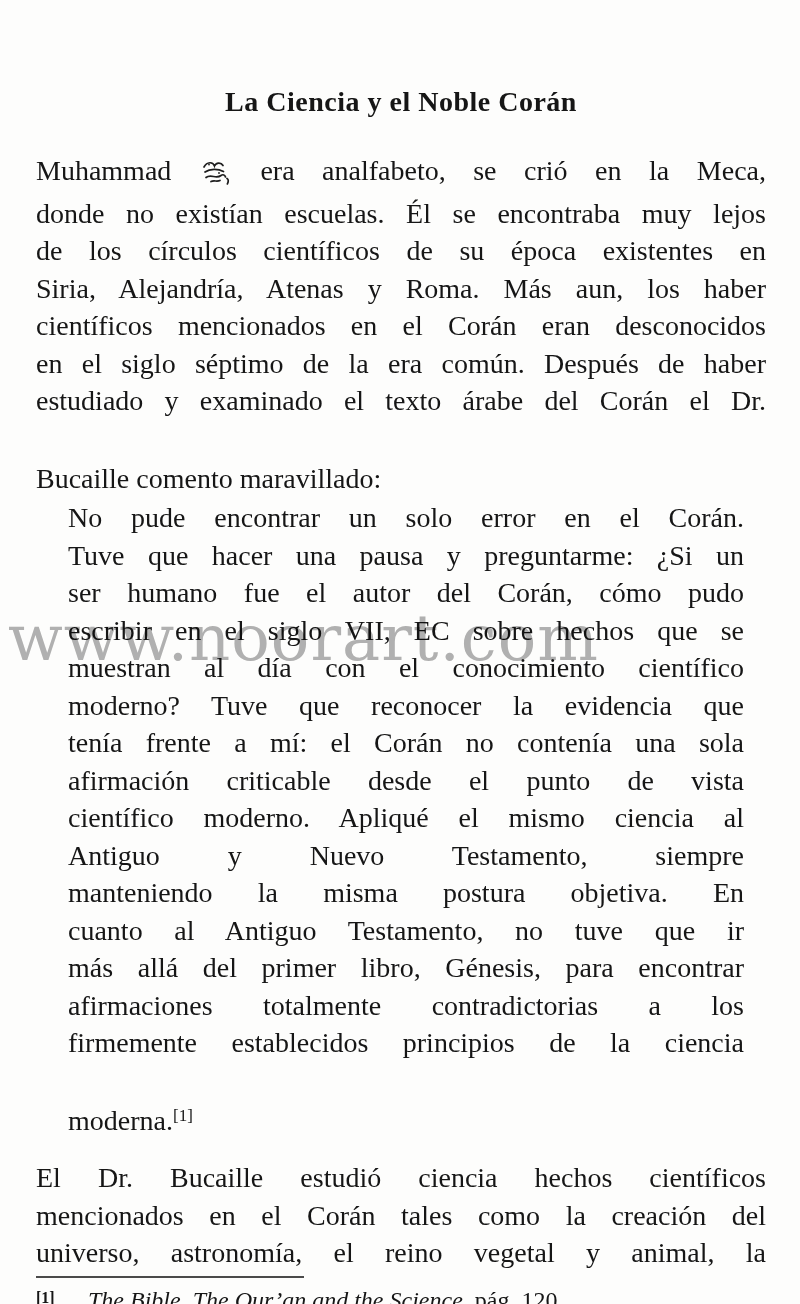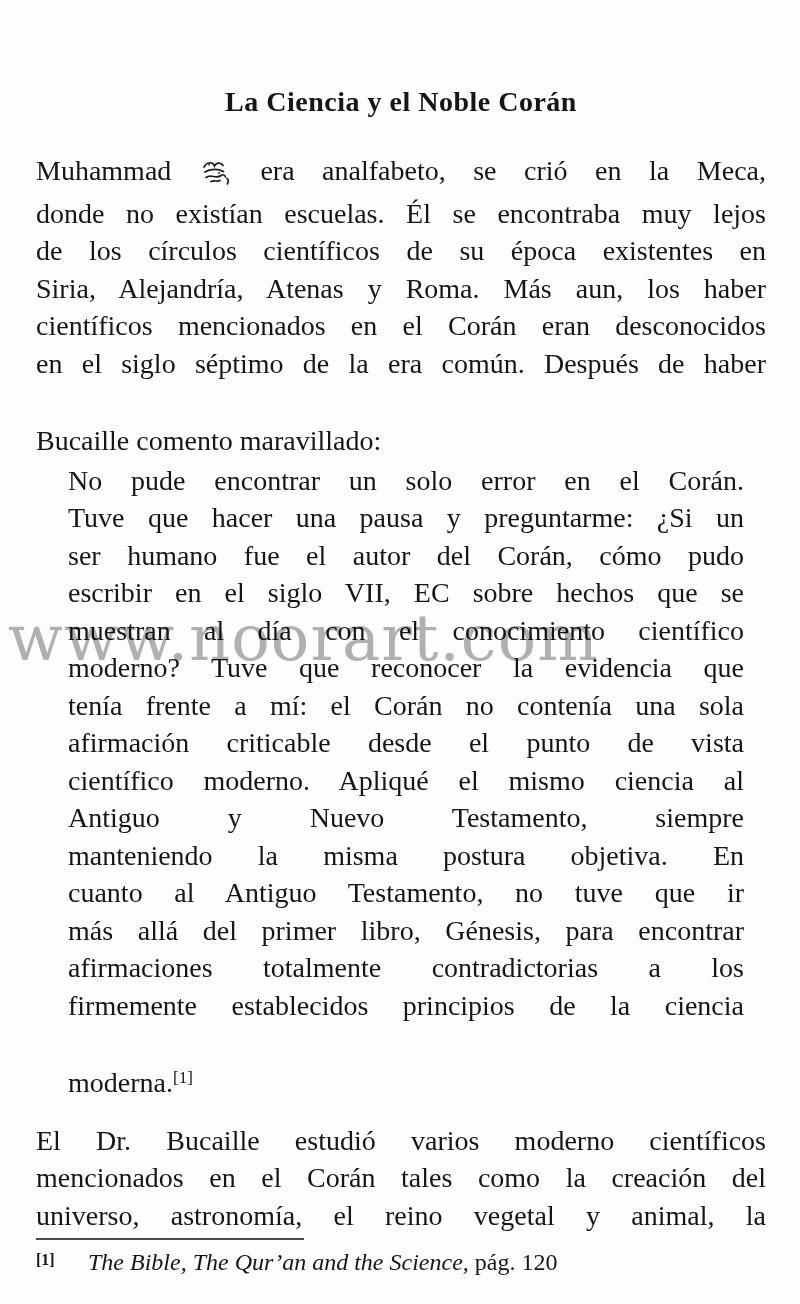--- a/index.html
+++ b/index.html
@@ -116,20 +116,21 @@
         </svg>
       </span>
       <span>era analfabeto, se crió en la Meca,</span>
     </div>
     <div>
         <div class="line">donde no existían escuelas. Él se encontraba muy lejos</div>
         <div class="line">de los círculos científicos de su época existentes en</div>
         <div class="line">Siria, Alejandría, Atenas y Roma. Más aun, los haber</div>
         <div class="line">científicos mencionados en el Corán eran desconocidos</div>
         <div class="line">en el siglo séptimo de la era común. Después de haber</div>
+        <div class="line">estudiado y examinado el texto árabe del Corán el Dr.</div>
       </div>
     <div class="line line-last">Bucaille comento maravillado:</div>
   </div>
 
   <div class="quote">
     <div>
         <div class="line">No pude encontrar un solo error en el Corán.</div>
         <div class="line">Tuve que hacer una pausa y preguntarme: ¿Si un</div>
         <div class="line">ser humano fue el autor del Corán, cómo pudo</div>
         <div class="line">escribir en el siglo VII, EC sobre hechos que se</div>
@@ -145,21 +146,21 @@
         <div class="line">afirmaciones totalmente contradictorias a los</div>
         <div class="line">firmemente establecidos principios de la ciencia</div>
       </div>
     <div class="line line-last">
       <span>moderna.</span><sup class="fnref">[1]</sup>
     </div>
   </div>
 
   <div class="para para2">
     <div>
-        <div class="line">El Dr. Bucaille estudió varios moderno científicos</div>
+        <div class="line">El Dr. Bucaille estudió ciencia hechos científicos</div>
         <div class="line">mencionados en el Corán tales como la creación del</div>
         <div class="line">universo, astronomía, el reino vegetal y animal, la</div>
       </div>
   </div>
 
   <hr class="fn-rule">
 
   <div class="footnote">
     <span class="marker">[1]</span>
     <span class="fn-text">

